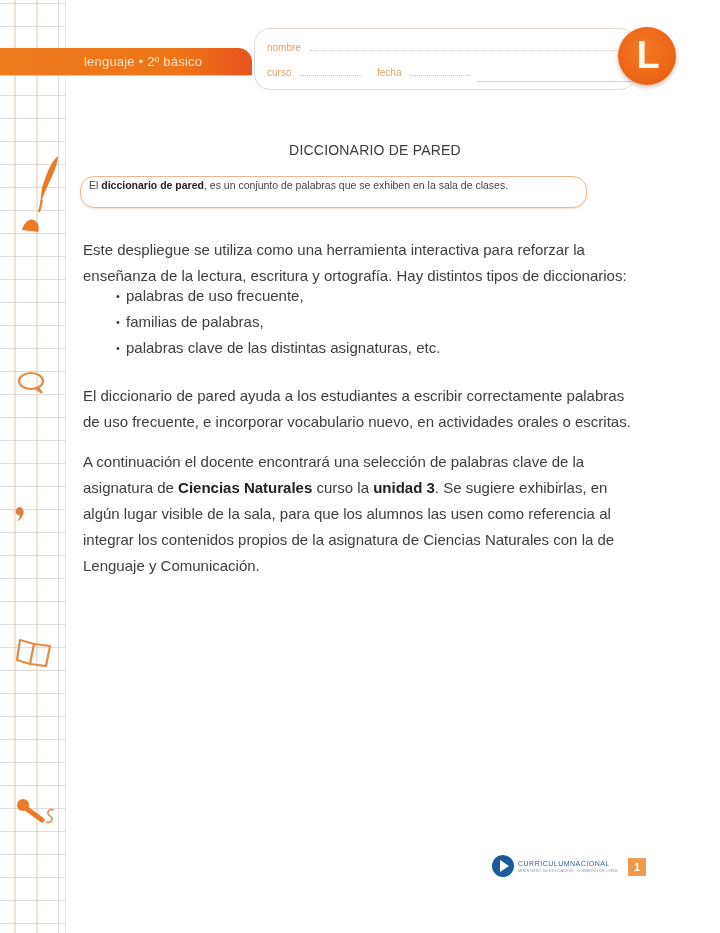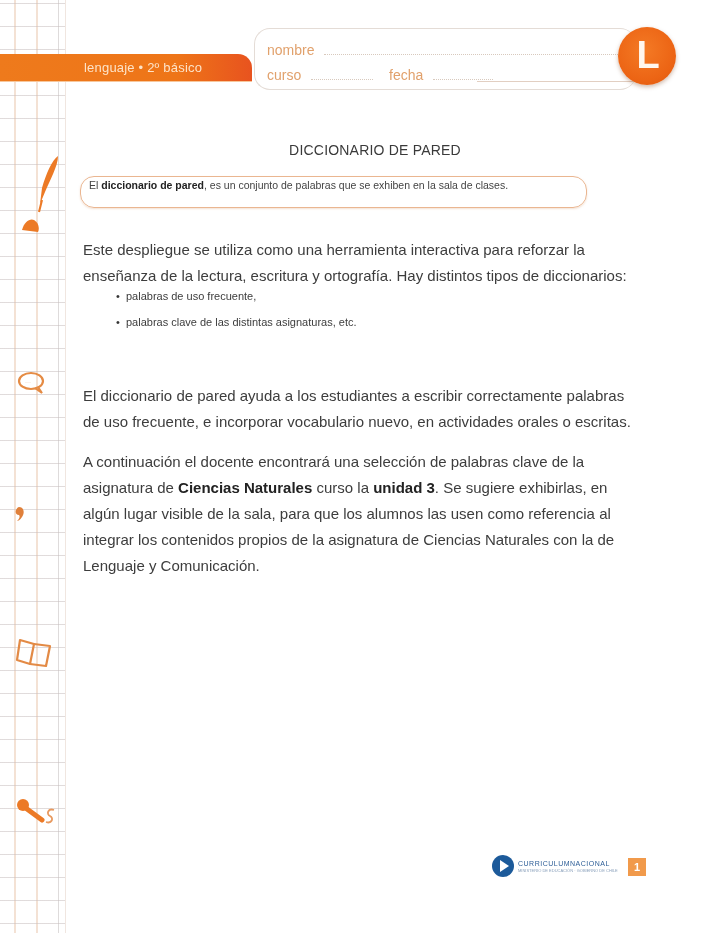--- a/index.html
+++ b/index.html
@@ -18,37 +18,37 @@
     background-size: 66px 23px, 66px 100%;
     background-position: 0 3px, 0 0;
   }
   .grid-margin::after {
     content: ""; position: absolute; right: 0; top: 0; width: 1px; height: 100%;
     background: #f0e6e0;
   }
 
   
   .subject-band {
-    position: absolute; left: 0; top: 54px; width: 252px; height: 27px;
+    position: absolute; left: 0; top: 48px; width: 252px; height: 27px;
     background: linear-gradient(to right, #ee7a1c 0%, #ee7518 70%, #e8531f 100%);
     border-top-right-radius: 14px;
     box-shadow: 0 1px 0 #f7c79c;
   }
   .subject-text {
     position: absolute; left: 84px; top: 6px;
     color: #fde3c8; font-size: 13px; letter-spacing: 0.2px; white-space: nowrap;
   }
 
   .student-box {
     position: absolute; left: 254px; top: 28px; width: 382px; height: 62px;
     border: 1.5px solid #e4dcd6; border-radius: 16px 16px 16px 16px;
     border-right: none;
     background: #fff;
   }
-  .student-box .row { position: absolute; left: 12px; font-size: 14px; color: #e1a16c; white-space: nowrap; }
+  .student-box .row { position: absolute; left: 12px; font-size: 10px; color: #e1a16c; white-space: nowrap; }
   .student-box .row1 { top: 13px; }
   .student-box .row2 { top: 38px; }
   .fill-line { display: inline-block; border-bottom: 1px dotted #d8c9bd; height: 8px; vertical-align: baseline; }
   .student-box .under-line {
     position: absolute; left: 222px; top: 52px; width: 160px; height: 1px; background: #e2cfc2;
   }
 
   .letter-badge {
     position: absolute; left: 618px; top: 27px; width: 58px; height: 58px; border-radius: 50%;
     background: radial-gradient(circle at 45% 40%, #f47a25 0%, #ec6414 65%, #d9560f 100%);
@@ -68,21 +68,21 @@
   .definition-box {
     position: absolute; left: 80px; top: 176px; width: 507px; height: 32px;
     border: 1.5px solid #eab691; border-radius: 14px;
     box-shadow: 0 1px 2px rgba(220,170,130,0.35);
     font-size: 10.5px; color: #444; padding: 2px 0 0 8px; white-space: nowrap;
   }
   .definition-box b { color: #222; }
 
   .body-text { position: absolute; left: 83px; width: 548px; font-size: 15px; color: #3d3d3d; line-height: 26px; margin-top: 8px; }
   .p1 { top: 229px; }
-  .bullets { position: absolute; left: 92px; top: 283px; font-size: 11px; color: #3d3d3d; }
+  .bullets { position: absolute; left: 92px; top: 283px; font-size: 15px; color: #3d3d3d; }
   .bullets li { list-style: none; line-height: 26px; padding-left: 34px; position: relative; }
   .bullets li::before { content: "\2022"; position: absolute; left: 24px; top: 0; font-size: 11px; color: #333; }
   .p2 { top: 375px; }
   .p3 { top: 441px; }
   .body-text b { color: #222; }
 
   
   .mi { position: absolute; }
 
   
@@ -159,20 +159,21 @@
 <div class="doc-title">DICCIONARIO DE PARED</div>
 
 <div class="definition-box">
   <span>El </span><b>diccionario de pared</b><span>, es un conjunto de palabras que se exhiben en la sala de clases.</span>
 </div>
 
 <p class="body-text p1">Este despliegue se utiliza como una herramienta interactiva para reforzar la enseñanza de la lectura, escritura y ortografía. Hay distintos tipos de diccionarios:</p>
 
 <ul class="bullets">
   <li>palabras de uso frecuente,</li>
+  <li>familias de palabras,</li>
   <li>palabras clave de las distintas asignaturas, etc.</li>
 </ul>
 
 <p class="body-text p2">El diccionario de pared ayuda a los estudiantes a escribir correctamente palabras de uso frecuente, e incorporar vocabulario nuevo, en actividades orales o escritas.</p>
 
 <p class="body-text p3">
   <span>A continuación el docente encontrará una selección de palabras clave de la asignatura de </span><b>Ciencias Naturales</b><span> curso la </span><b>unidad 3</b><span>. Se sugiere exhibirlas, en algún lugar visible de la sala, para que los alumnos las usen como referencia al integrar los contenidos propios de la asignatura de Ciencias Naturales con la de Lenguaje y Comunicación.</span>
 </p>
 
 <div class="footer-logo">

